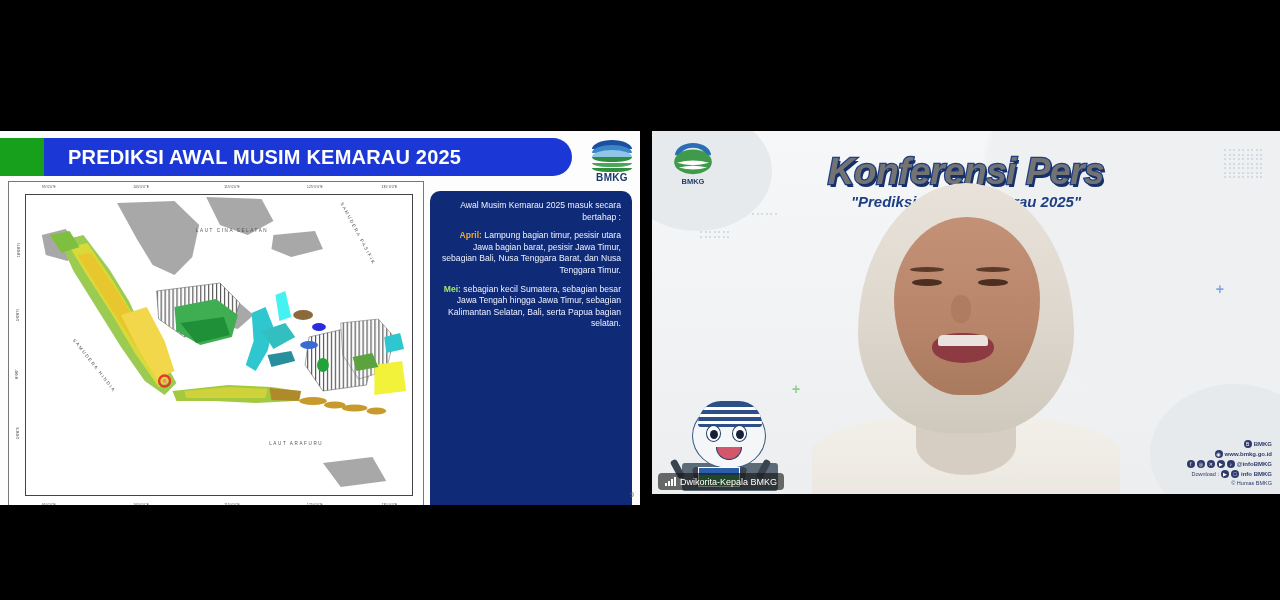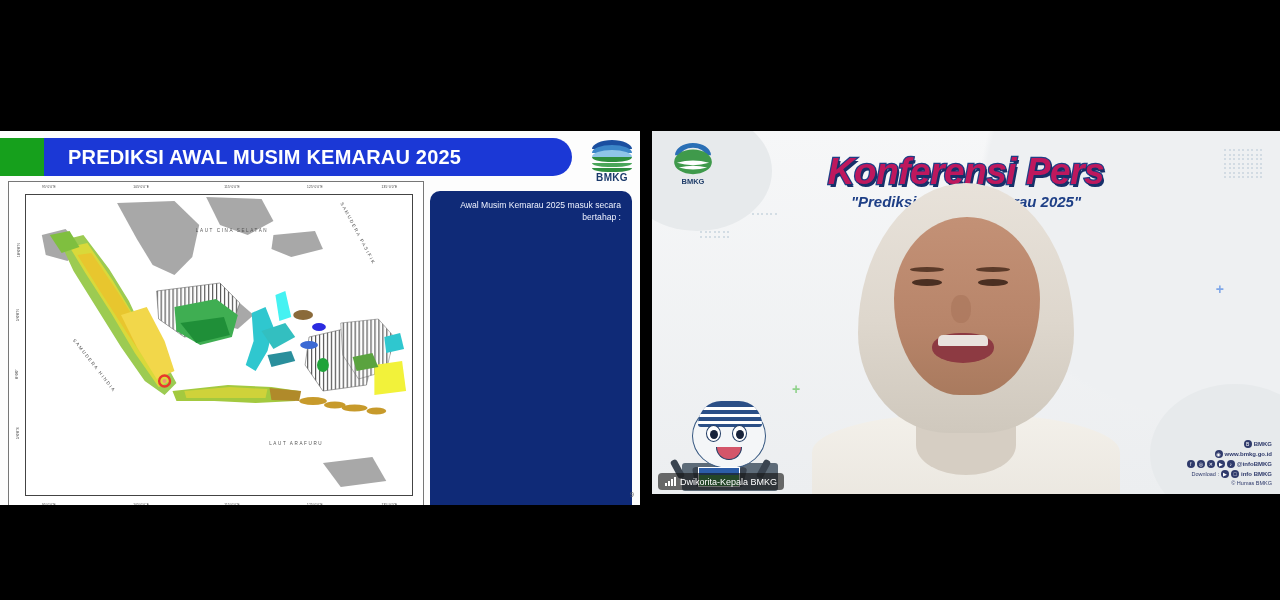--- a/index.html
+++ b/index.html
@@ -70,21 +70,21 @@
       radial-gradient(circle at 88% 18%, #eef0f2 0 35%, transparent 36%),
       linear-gradient(180deg, #f6f7f8 0%, #eceef0 100%); }
   .blob { position: absolute; background: #e7eaec; border-radius: 50%; }
   .dotgrid { position: absolute; display: grid; gap: 2.5px; }
   .dotgrid i { width: 2px; height: 2px; background: #c9d4de; display: block; border-radius: 50%; }
   .kp-logo { position: absolute; left: 18px; top: 12px; width: 46px; height: 46px; }
   .kp-logo .lbl { position:absolute; top:34px; left:0; width:46px; text-align:center; font-size:7.5px; font-weight:bold; color:#23406b;}
   .kp-title {
     position: absolute; left: 0; right: 0; top: 20px; text-align: center;
     font-size: 37px; font-weight: bold; font-style: italic; letter-spacing: -.5px;
-    color: #be185d; -webkit-text-stroke: 2.5px #1e3f86; paint-order: stroke fill;
+    color: #737373; -webkit-text-stroke: 2.5px #1e3f86; paint-order: stroke fill;
     text-shadow: 2px 3px 0 #16306a;
   }
   .kp-sub {
     position: absolute; left: 0; right: 0; top: 62px; text-align: center;
     font-size: 15px; font-weight: bold; font-style: italic; color: #1e3f86;
   }
   .kp-badge {
     position: absolute; left: 50%; top: 84px; transform: translateX(-50%);
     background: #57b947; color: #fff; font-size: 13px; font-style: italic; font-weight: bold;
     padding: 3px 26px; border-radius: 14px; white-space: nowrap;
@@ -261,20 +261,22 @@
       <div class="map-tick" style="left:72%; bottom:3px;">125°0'0"E</div>
       <div class="map-tick" style="left:90%; bottom:3px;">135°0'0"E</div>
       <div class="map-tick" style="left:3px; top:20%; transform:rotate(-90deg);">10°0'0"N</div>
       <div class="map-tick" style="left:3px; top:40%; transform:rotate(-90deg);">5°0'0"N</div>
       <div class="map-tick" style="left:3px; top:58%; transform:rotate(-90deg);">0°0'0"</div>
       <div class="map-tick" style="left:3px; top:76%; transform:rotate(-90deg);">5°0'0"S</div>
     </div>
 
     <div class="info-panel">
       <p>Awal Musim Kemarau 2025 masuk secara bertahap :</p>
+      <p><b class="m-april">April:</b><span> Lampung bagian timur, pesisir utara Jawa bagian barat, pesisir Jawa Timur, sebagian Bali, Nusa Tenggara Barat, dan Nusa Tenggara Timur.</span></p>
+      <p><b class="m-mei">Mei:</b><span> sebagian kecil Sumatera, sebagian besar Jawa Tengah hingga Jawa Timur, sebagian Kalimantan Selatan, Bali, serta Papua bagian selatan.</span></p>
     </div>
     <div class="pagenum">9</div>
 
   </div>
 
   <div class="video">
     <div class="vbg"></div>
     <div class="blob" style="left:-30px; top:-20px; width:150px; height:120px;"></div>
     <div class="blob" style="right:-40px; bottom:-30px; width:170px; height:140px;"></div>
     <div class="dotgrid" style="right:18px; top:18px; grid-template-columns:repeat(9,2px);">

